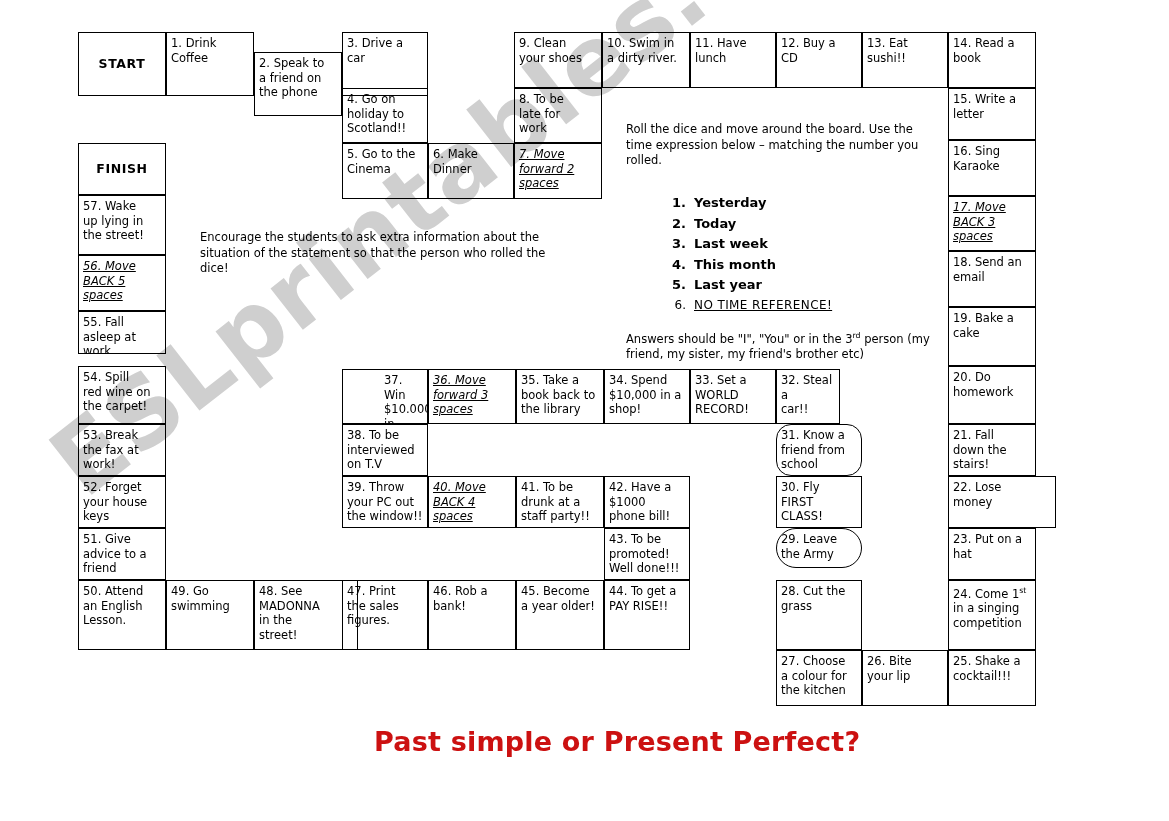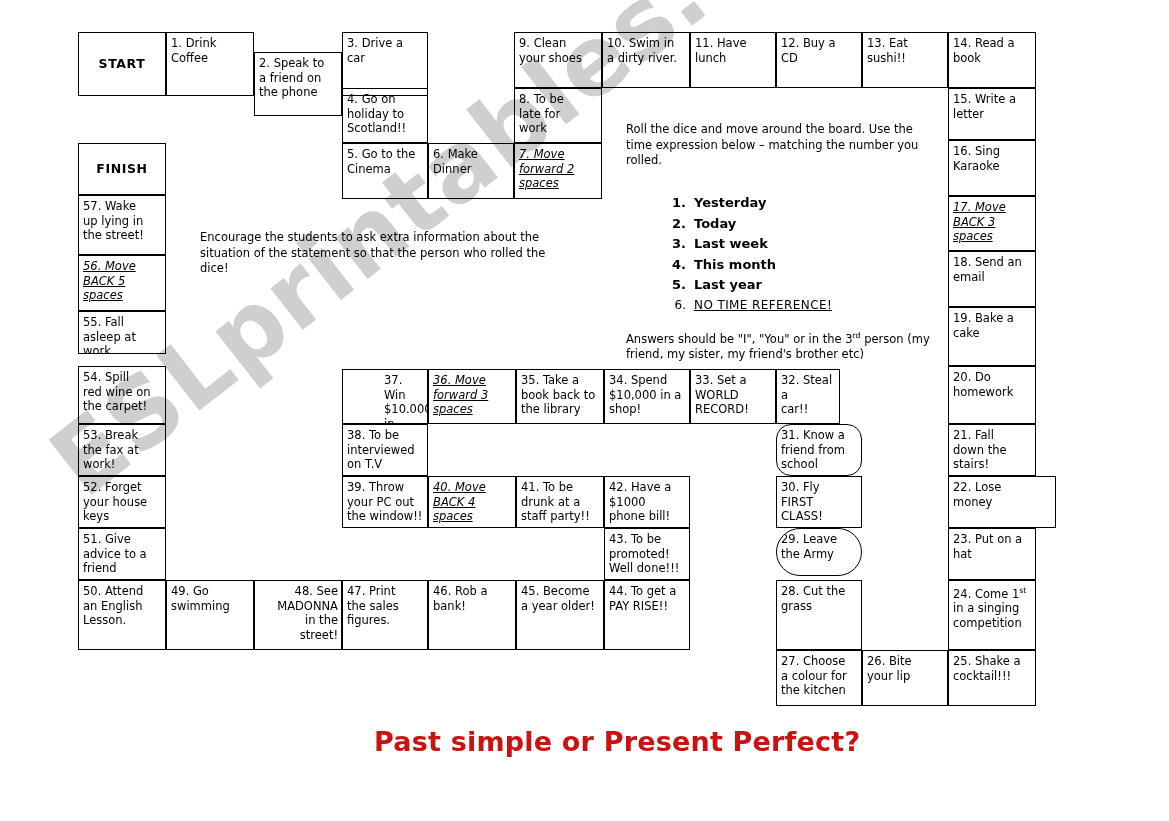--- a/index.html
+++ b/index.html
@@ -257,21 +257,21 @@
       </div>
       <div class="cell" style="left: 776px; top: 650px; width: 86px; height: 56px;">
         <span class="txt">27.  Choose
 a colour for
 the kitchen</span>
       </div>
       <div class="cell" style="left: 776px; top: 580px; width: 86px; height: 70px;">
         <span class="txt">28.  Cut the
 grass</span>
       </div>
-      <div class="cell" style="left: 776px; top: 528px; width: 86px; height: 48px; border-radius: 25px;">
+      <div class="cell" style="left: 776px; top: 528px; width: 86px; height: 40px; border-radius: 25px;">
         <span class="txt">29.  Leave
 the Army</span>
       </div>
       <div class="cell" style="left: 776px; top: 476px; width: 86px; height: 52px;">
         <span class="txt">30.  Fly
 FIRST
 CLASS!</span>
       </div>
       <div class="cell" style="left: 776px; top: 424px; width: 86px; height: 52px; border-radius: 15px;">
         <span class="txt">31.  Know a
@@ -347,21 +347,21 @@
       </div>
       <div class="cell" style="left: 428px; top: 580px; width: 88px; height: 70px;">
         <span class="txt">46.  Rob a
 bank!</span>
       </div>
       <div class="cell" style="left: 342px; top: 580px; width: 86px; height: 70px;">
         <span class="txt">47.  Print
 the sales
 figures.</span>
       </div>
-      <div class="cell" style="left: 254px; top: 580px; width: 88px; height: 70px; text-align: right;">
+      <div class="cell" style="left: 254px; top: 580px; width: 104px; height: 70px;">
         <span class="txt">48.  See
 MADONNA
 in the
 street!</span>
       </div>
       <div class="cell" style="left: 166px; top: 580px; width: 88px; height: 70px;">
         <span class="txt">49.  Go
 swimming</span>
       </div>
       <div class="cell" style="left: 78px; top: 580px; width: 88px; height: 70px;">

